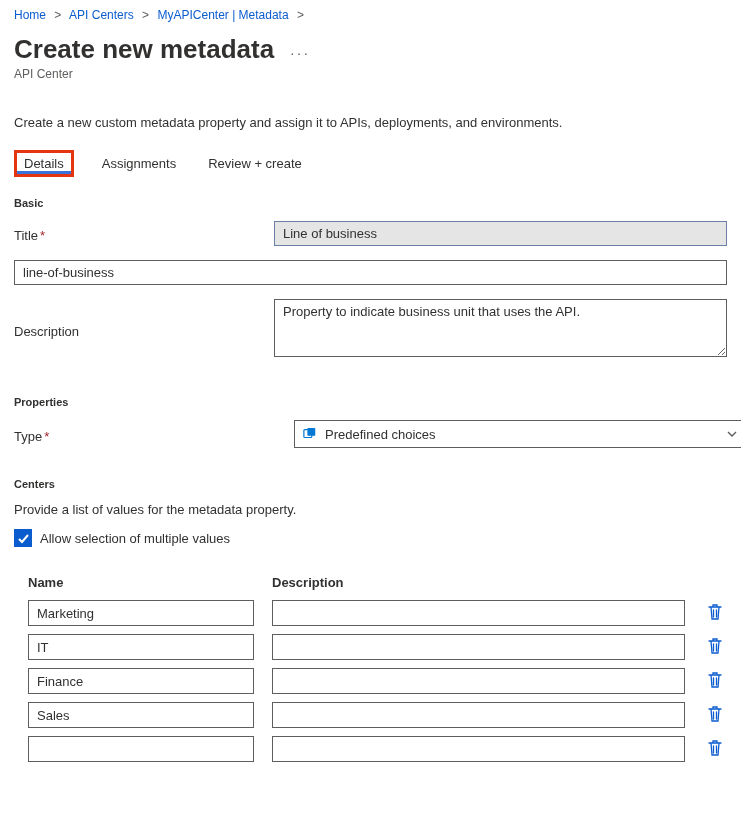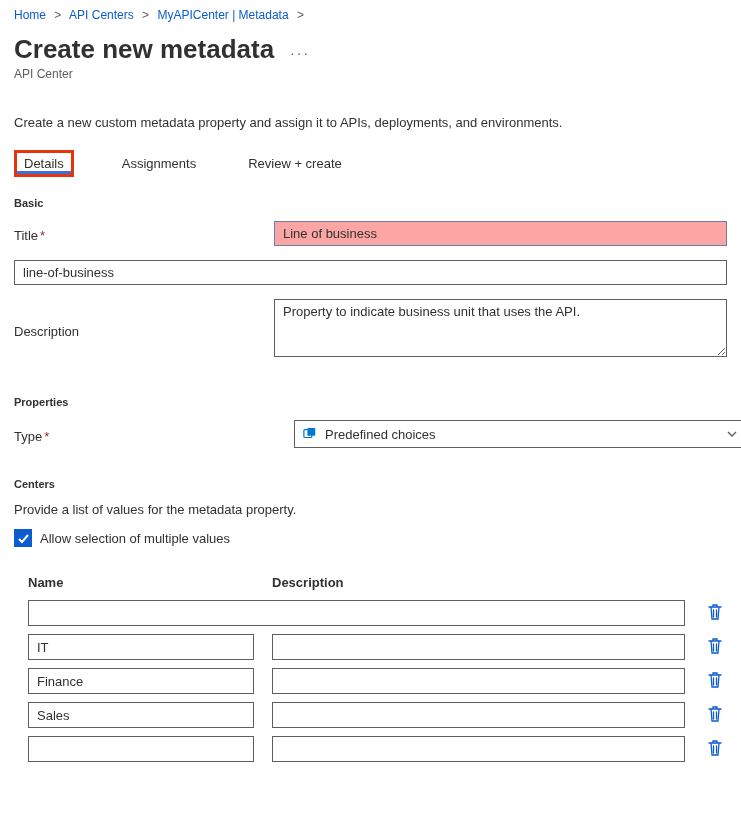--- a/index.html
+++ b/index.html
@@ -22,21 +22,21 @@
   .header-row { display: flex; align-items: baseline; gap: 16px; }
   h1 {
     font-size: 26px;
     font-weight: 600;
     margin: 4px 0 0 0;
     display: inline-block;
   }
   .ellipsis { color: #605e5c; font-size: 14px; letter-spacing: 2px; padding-bottom: 4px; }
   .subtitle { color: #605e5c; font-size: 12px; margin-top: 2px; }
   .intro { margin: 34px 0 20px 0; color: #323130; }
-  .tabs { display: flex; gap: 44px; border-bottom: none; margin-bottom: 20px; }
+  .tabs { display: flex; gap: 24px; border-bottom: none; margin-bottom: 20px; }
   .tab { padding: 6px 4px; cursor: pointer; color: #323130; }
   .tab.active {
     border: 3px solid #e3350f;
     border-bottom-color: #e3350f;
     box-shadow: inset 0 -3px 0 #3b72d9;
     font-weight: 400;
     padding: 3px 7px;
   }
   .section-title { font-weight: 700; margin: 18px 0 12px 0; font-size: 11px; }
   .field-row {
@@ -69,21 +69,21 @@
   input[type=text], textarea, .select-box {
     width: 100%;
     border: 1px solid #605e5c;
     padding: 4px 8px;
     font-family: inherit;
     font-size: 13px;
     color: #323130;
     background: #fff;
   }
   input.highlight {
-    background: #fca5a5;
+    background: #e5e5e5;
     border: 1px solid #6b7fa8;
   }
   textarea {
     height: 58px;
     resize: both;
   }
   .select-box {
     display: flex;
     align-items: center;
     gap: 8px;
@@ -213,20 +213,21 @@
 </div>
 
 <div class="choices-grid">
   <div class="choices-header">
     <div class="col-name">Name</div>
     <div class="col-desc">Description</div>
     <div class="col-del"></div>
   </div>
   <div id="choices-rows">
       <div class="choices-row">
+        <div class="col-name"><input type="text" value="Marketing" style=""></div>
         <div class="col-desc"><input type="text" value="" style=""></div>
         <div class="col-del"><svg class="trash" viewBox="0 0 16 18">
             <path d="M2 4h12M6 4V2h4v2M4 4l1 12h6l1-12M6.5 7v7M9.5 7v7" fill="none" stroke="#0b5cce" stroke-width="1.3" stroke-linecap="round"></path>
           </svg></div>
       </div>
       <div class="choices-row">
         <div class="col-name"><input type="text" value="IT" style=""></div>
         <div class="col-desc"><input type="text" value="" style=""></div>
         <div class="col-del"><svg class="trash" viewBox="0 0 16 18">
             <path d="M2 4h12M6 4V2h4v2M4 4l1 12h6l1-12M6.5 7v7M9.5 7v7" fill="none" stroke="#0b5cce" stroke-width="1.3" stroke-linecap="round"></path>

